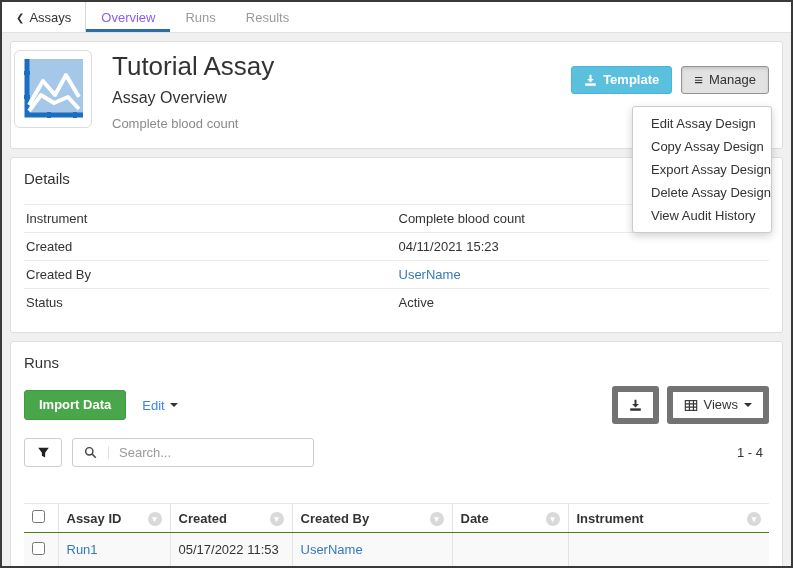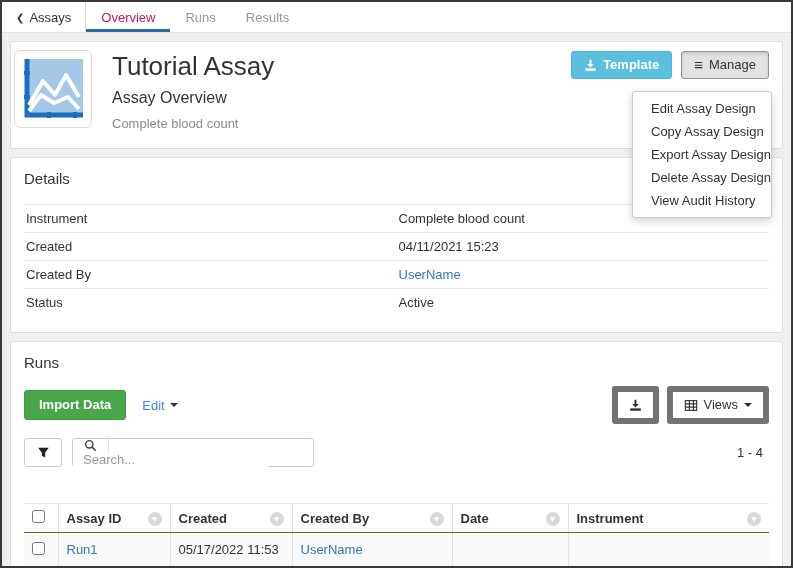--- a/index.html
+++ b/index.html
@@ -10,31 +10,31 @@
     border:2px solid #3a3a3a;
     overflow:hidden;
     position:relative;
     color:#333;
   }
   
   .navbar { height:31px; background:#fff; border-bottom:1px solid #e2e2e2; display:flex; align-items:stretch; }
   .nav-back { display:flex; align-items:center; padding:0 14px; font-size:13px; color:#333; border-right:1px solid #d7d7d7; cursor:pointer; }
   .nav-back .chev { font-size:10px; margin-right:5px; color:#333; }
   .nav-tab { display:flex; align-items:center; padding:0 15px; font-size:13px; color:#9a9a9a; cursor:pointer; }
-  .nav-tab.active { color:#be185d; box-shadow:inset 0 -3px 0 #2e6da4; }
+  .nav-tab.active { color:#8b5cf6; box-shadow:inset 0 -3px 0 #2e6da4; }
   
   .page { padding:8px; }
   .panel { background:#fff; border:1px solid #dedede; border-radius:3px; margin-bottom:8px; }
   
   .header-panel { position:relative; padding:8px 3px; display:flex; gap:20px; height:108px; }
   .assay-icon-card { width:78px; height:78px; border:1px solid #dcdcdc; border-radius:6px; background:#fff; display:flex; align-items:center; justify-content:center; flex:0 0 auto; }
   .header-text h1 { font-size:26px; font-weight:400; color:#333; margin:1px 0 7px; }
   .header-sub { font-size:16px; color:#333; margin-bottom:9px; }
   .header-desc { font-size:13px; color:#8a8a8a; }
-  .header-buttons { position:absolute; top:9px; right:13px; display:flex; gap:9px; }
+  .header-buttons { position:absolute; top:24px; right:13px; display:flex; gap:9px; }
   .btn { font-size:13px; border-radius:3px; padding:6px 12px; cursor:pointer; display:inline-flex; align-items:center; gap:6px; line-height:14px; }
   .btn-template { background:#5bc0de; border:1px solid #46b8da; color:#fff; font-weight:bold; }
   .btn-manage { background:#e2e2e2; border:1px solid #949494; color:#333; box-shadow:inset 0 2px 3px rgba(0,0,0,.12); }
   .hamburger { font-size:15px; line-height:12px; font-weight:bold; }
   .manage-dropdown { position:absolute; top:40px; right:-3px; width:140px; background:#fff; border:1px solid #ccc; border-radius:3px; box-shadow:0 3px 8px rgba(0,0,0,.18); padding:5px 0; z-index:30; }
   .manage-dropdown .item { font-size:13px; color:#333; padding:4px 10px 4px 18px; white-space:nowrap; cursor:pointer; }
   
   .details-panel { padding:12px 13px 16px; }
   .panel-heading { font-size:15px; color:#333; font-weight:400; }
   .details-table { width:100%; border-collapse:collapse; margin-top:17px; }
@@ -46,21 +46,21 @@
   .runs-panel { padding:12px 13px; height:320px; }
   .toolbar { margin-top:15px; display:flex; align-items:center; }
   .btn-import { background:#4aa64a; border:1px solid #3f9b3f; color:#fff; font-weight:bold; padding:7px 14px; }
   .edit-dd { margin-left:16px; font-size:13px; color:#3b82f6; cursor:pointer; display:inline-flex; align-items:center; gap:5px; }
   .caret { width:0; height:0; border-left:4px solid transparent; border-right:4px solid transparent; border-top:4px solid #333; display:inline-block; }
   .toolbar-right { margin-left:auto; display:flex; gap:8px; }
   .btn-outline { background:#fff; border:6px solid #737373; color:#333; padding:6px 11px; }
   
   .filter-row { margin-top:14px; display:flex; align-items:center; }
   .btn-filter { background:#fff; border:1px solid #ccc; border-radius:3px; width:38px; height:29px; display:flex; align-items:center; justify-content:center; cursor:pointer; }
-  .search-group { margin-left:10px; border:1px solid #ccc; border-radius:3px; height:29px; width:242px; display:flex; align-items:flex-start; background:#fff;flex-direction:column; }
+  .search-group { margin-left:10px; border:1px solid #ccc; border-radius:3px; height:29px; width:242px; display:flex; align-items:center; background:#fff; }
   .search-icon-cell { width:36px; display:flex; align-items:center; justify-content:center; border-right:1px solid #e2e2e2; }
   .search-group input { border:none; outline:none; flex:1; font-size:13px; padding:0 10px; font-family:"Liberation Sans",sans-serif; color:#333; }
   .search-group input::placeholder { color:#9a9a9a; }
   .pagination { margin-left:auto; font-size:13px; color:#333; padding-right:6px; }
   
   .grid-table { width:100%; border-collapse:collapse; margin-top:36px; font-size:13px; table-layout:fixed; }
   .grid-table th, .grid-table td { border-left:1px solid #e3e3e3; padding:6px 8px; text-align:left; }
   .grid-table th:first-child, .grid-table td:first-child { border-left:none; }
   .grid-table thead th { border-top:1px solid #e8e8e8; border-bottom:1px solid #4d7c0f; font-weight:bold; color:#333; position:relative; }
   .grid-table tbody td { border-top:1px solid #e0e0e0; vertical-align:top; padding-top:9px; }

